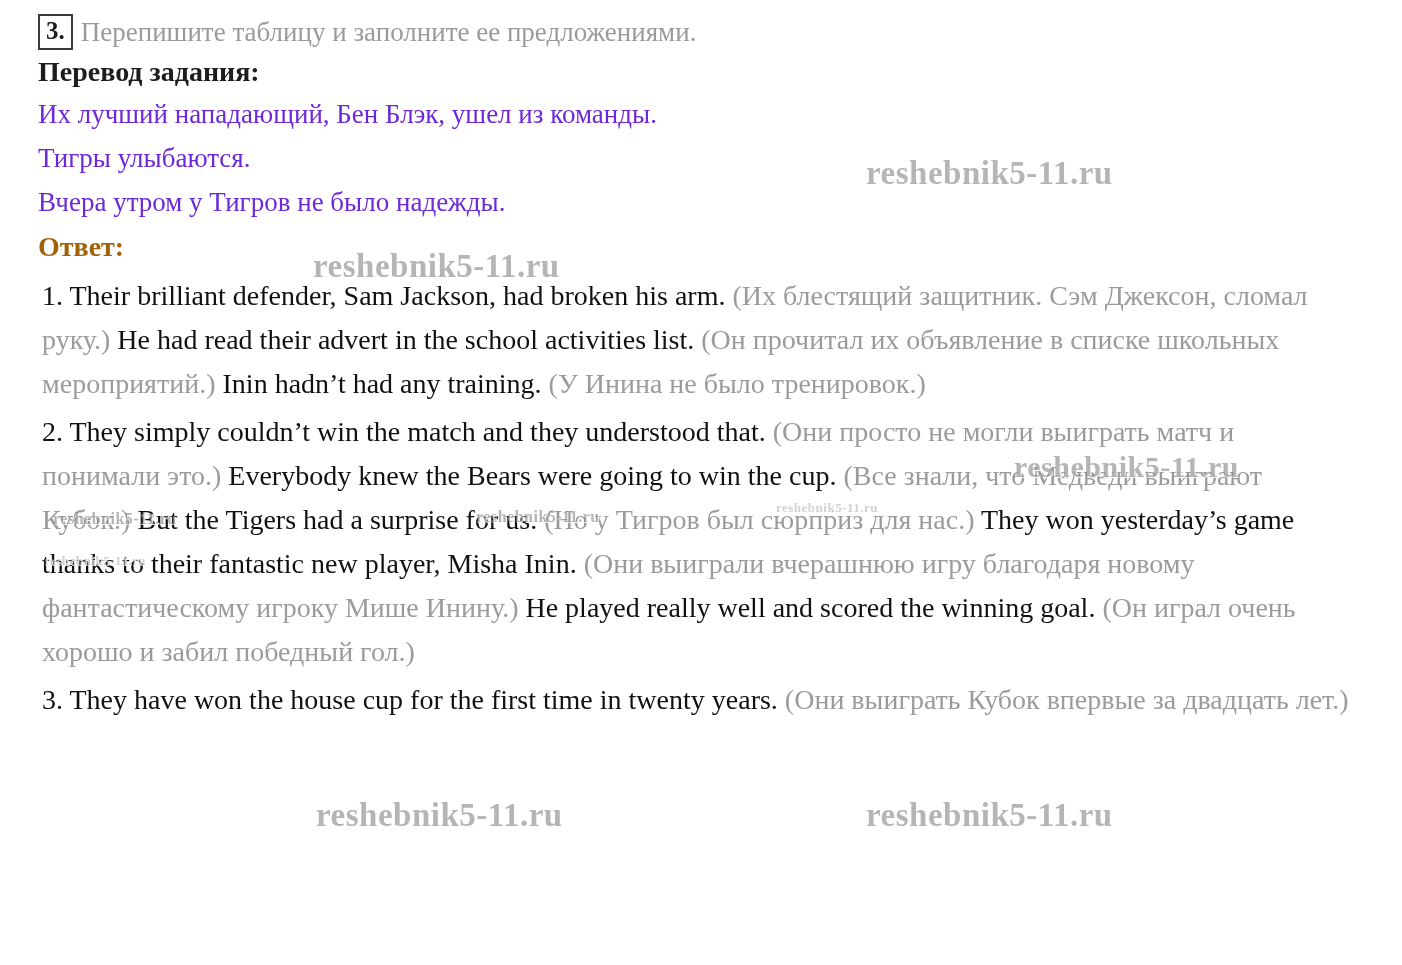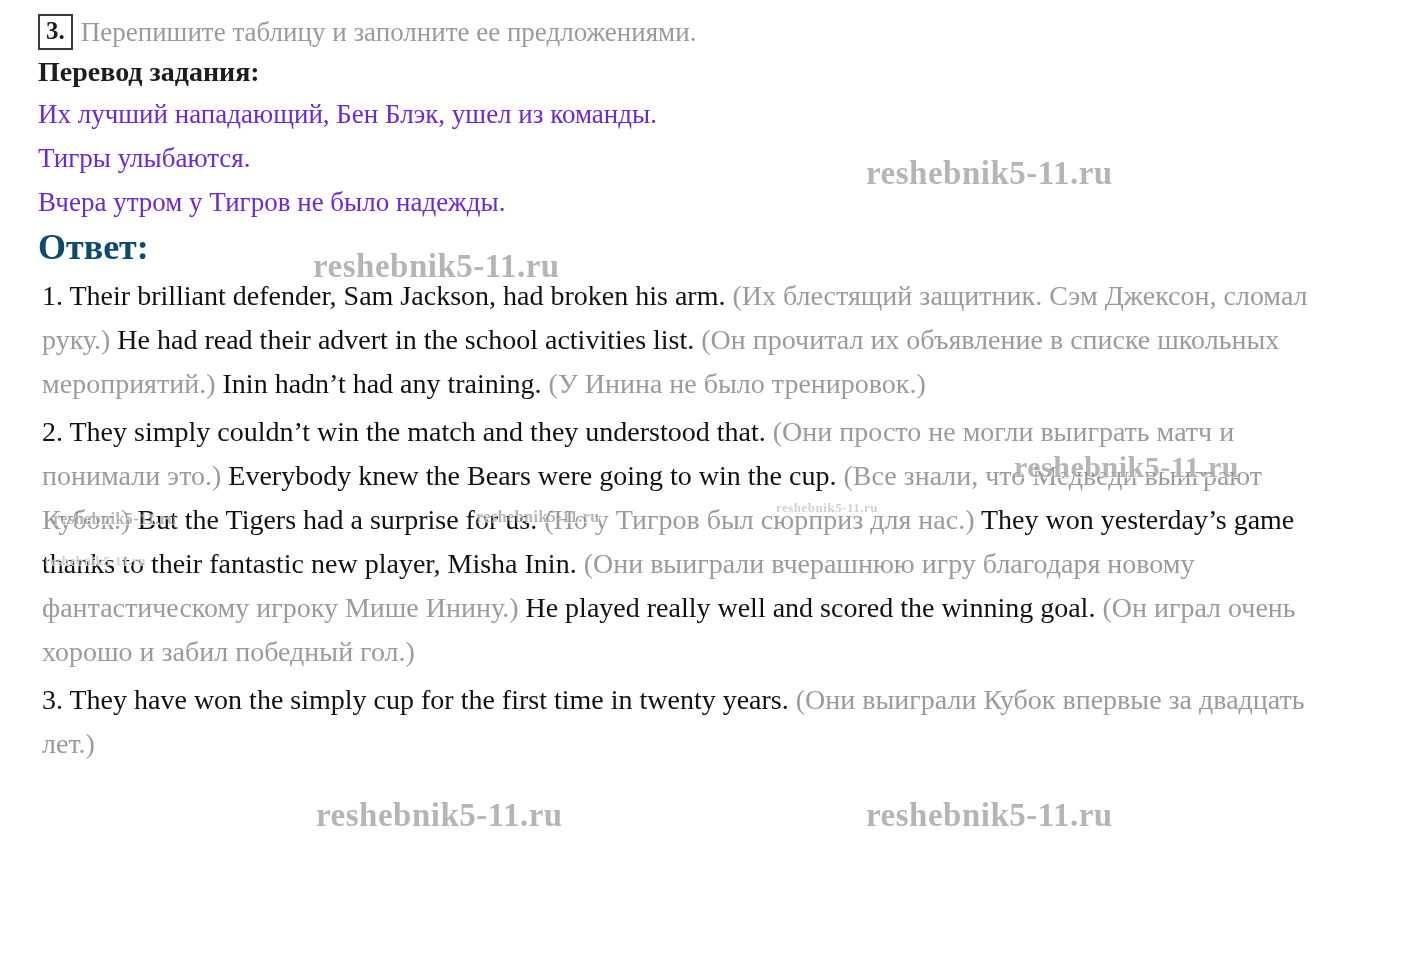--- a/index.html
+++ b/index.html
@@ -44,24 +44,24 @@
     font-weight: bold;
     color: #1d1d1d;
     margin-top: 2px;
   }
   .ru-line {
     font-size: 27px;
     line-height: 44px;
     color: #6d28d9;
   }
   .answer-heading {
-    font-size: 36px;
+    font-size: 28px;
     line-height: 46px;
     font-weight: bold;
-    color: #0c4a6e;
+    color: #a16207;
   }
   .para {
     font-size: 28px;
     line-height: 44px;
     color: #111111;
     text-align: left;
     margin: 4px;
   }
   .ru {
     color: #9b9b9b;
@@ -97,21 +97,21 @@
     <div class="heading">Перевод задания:</div>
 
     <div class="ru-line">Их лучший нападающий, Бен Блэк, ушел из команды.</div>
     <div class="ru-line">Тигры улыбаются.</div>
     <div class="ru-line">Вчера утром у Тигров не было надежды.</div>
 
     <div class="answer-heading">Ответ:</div>
 
     <p class="para" id="ans0"><span>1. </span><span class="en">Their brilliant defender, Sam Jackson, had broken his arm. </span><span class="ru">(Их блестящий защитник. Сэм Джексон, сломал руку.) </span><span class="en">He had read their advert in the school activities list. </span><span class="ru">(Он прочитал их объявление в списке школьных мероприятий.) </span><span class="en">Inin hadn’t had any training. </span><span class="ru">(У Инина не было тренировок.)</span></p>
     <p class="para" id="ans1"><span>2. </span><span class="en">They simply couldn’t win the match and they understood that. </span><span class="ru">(Они просто не могли выиграть матч и понимали это.) </span><span class="en">Everybody knew the Bears were going to win the cup. </span><span class="ru">(Все знали, что Медведи выиграют Кубок.) </span><span class="en">But the Tigers had a surprise for us. </span><span class="ru">(Но у Тигров был сюрприз для нас.) </span><span class="en">They won yesterday’s game thanks to their fantastic new player, Misha Inin. </span><span class="ru">(Они выиграли вчерашнюю игру благодаря новому фантастическому игроку Мише Инину.) </span><span class="en">He played really well and scored the winning goal. </span><span class="ru">(Он играл очень хорошо и забил победный гол.)</span></p>
-    <p class="para" id="ans2"><span>3. </span><span class="en">They have won the simply cup for the first time in twenty years. </span><span class="ru">(Они выиграли Кубок впервые за двадцать лет.)</span></p>
+    <p class="para" id="ans2"><span>3. </span><span class="en">They have won the house cup for the first time in twenty years. </span><span class="ru">(Они выиграть Кубок впервые за двадцать лет.)</span></p>
 
   </div>
 
   <div id="watermark-layer">
       <div class="wm wm-big" style="left: 866px; top: 155px;">reshebnik5-11.ru</div>
       <div class="wm wm-big" style="left: 313px; top: 248px;">reshebnik5-11.ru</div>
       <div class="wm wm-mid" style="left: 1014px; top: 450px;">reshebnik5-11.ru</div>
       <div class="wm wm-sm" style="left: 53px; top: 510px;">reshebnik5-11.ru</div>
       <div class="wm wm-sm" style="left: 476px; top: 508px;">reshebnik5-11.ru</div>
       <div class="wm wm-xs wm-faint" style="left: 776px; top: 500px;">reshebnik5-11.ru</div>

